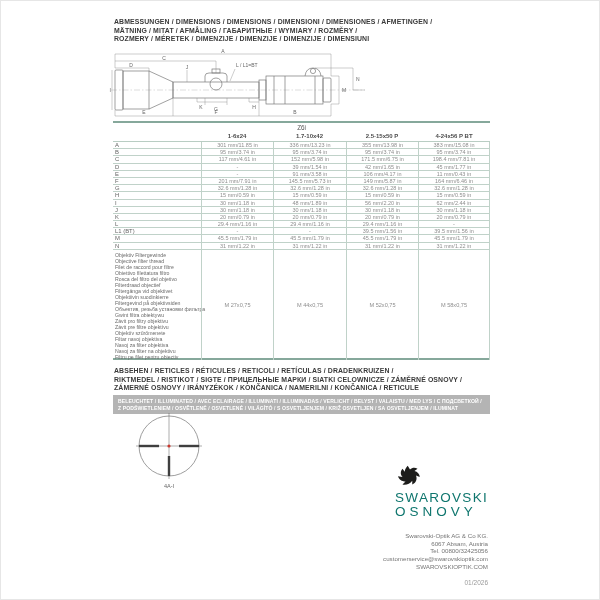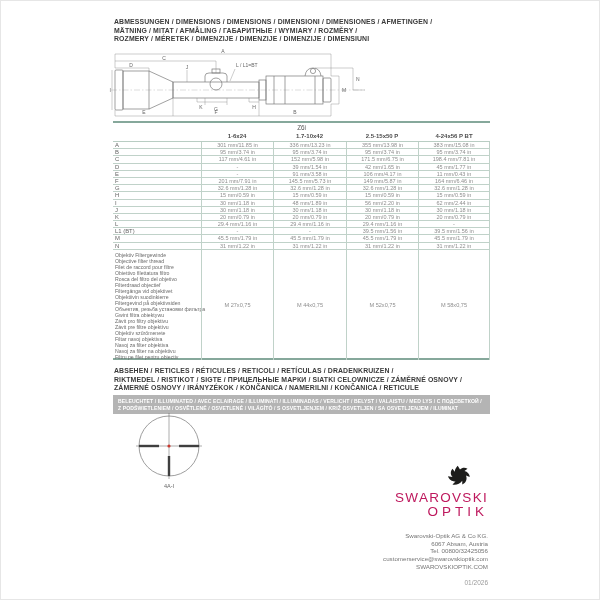--- a/index.html
+++ b/index.html
@@ -34,21 +34,21 @@
   .f-val:last-child{border-right:1px solid #c0d2c9;}
 
   
   #illuminated-bar{position:absolute;left:112px;top:394px;width:377px;height:19px;background:#b4b4b4;box-sizing:border-box;padding:3px 5px;color:#fff;font-weight:bold;font-size:5.1px;line-height:6.6px;letter-spacing:.1px;}
   #illuminated-bar div{white-space:nowrap;overflow:hidden;}
 
   
   #reticle{position:absolute;left:130px;top:407px;}
 
   
-  #brand{position:absolute;right:111px;top:463px;text-align:right;color:#be185d;}
+  #brand{position:absolute;right:111px;top:463px;color:#0f766e;}
   #brand .hawk{margin-right:16px;}
   #brand .name{font-size:13.5px;letter-spacing:1.3px;line-height:14px;}
   #brand .sub{font-size:13.5px;letter-spacing:4px;line-height:14px;}
   #address{position:absolute;right:111px;top:531px;text-align:right;font-size:6.2px;line-height:7.7px;color:#757575;}
   #address div{white-space:nowrap;}
   #doc-date{position:absolute;right:111px;top:578px;font-size:6.5px;color:#9a9a9a;}
 </style>
 </head>
 <body>
 
@@ -307,21 +307,21 @@
     </g>
     <circle cx="38" cy="38" r="1.6" fill="#c8372d"></circle>
     <text x="38" y="80" text-anchor="middle" font-size="5.5" fill="#7a7a7a">4A-I</text>
   </svg>
 
   <div id="brand">
     <svg class="hawk" width="27" height="23" viewBox="0 0 36 30">
       <path fill="#1d1d1b" d="M17 2 L20 7 C23 4 27 4 30 6 L26 9 C30 10 33 13 33 17 L28 15 C30 20 28 25 23 27 L23 22 C20 26 15 28 10 27 L14 23 C9 23 5 20 4 16 L10 17 C7 14 7 9 10 6 L13 10 C13 7 15 4 17 2 Z"></path>
     </svg>
     <div class="name">SWAROVSKI</div>
-    <div class="sub">OPTIK</div>
+    <div class="sub">OSNOVY</div>
   </div>
 
   <div id="address">
     <div>Swarovski-Optik AG &amp; Co KG.</div>
     <div>6067 Absam, Austria</div>
     <div>Tel. 00800/32425056</div>
     <div>customerservice@swarovskioptik.com</div>
     <div>SWAROVSKIOPTIK.COM</div>
   </div>
 

